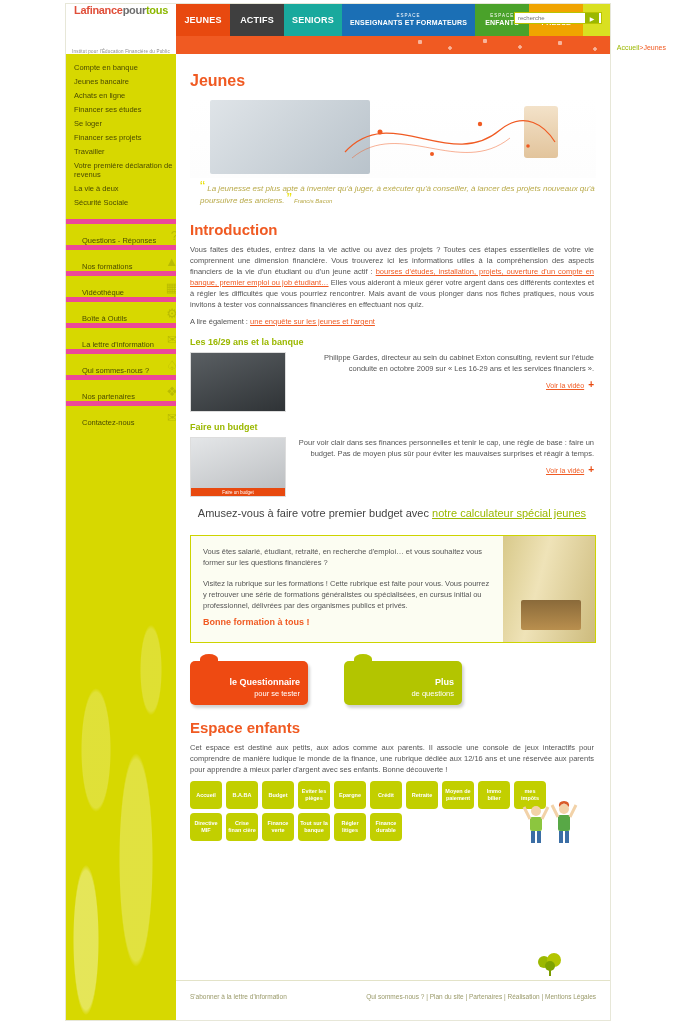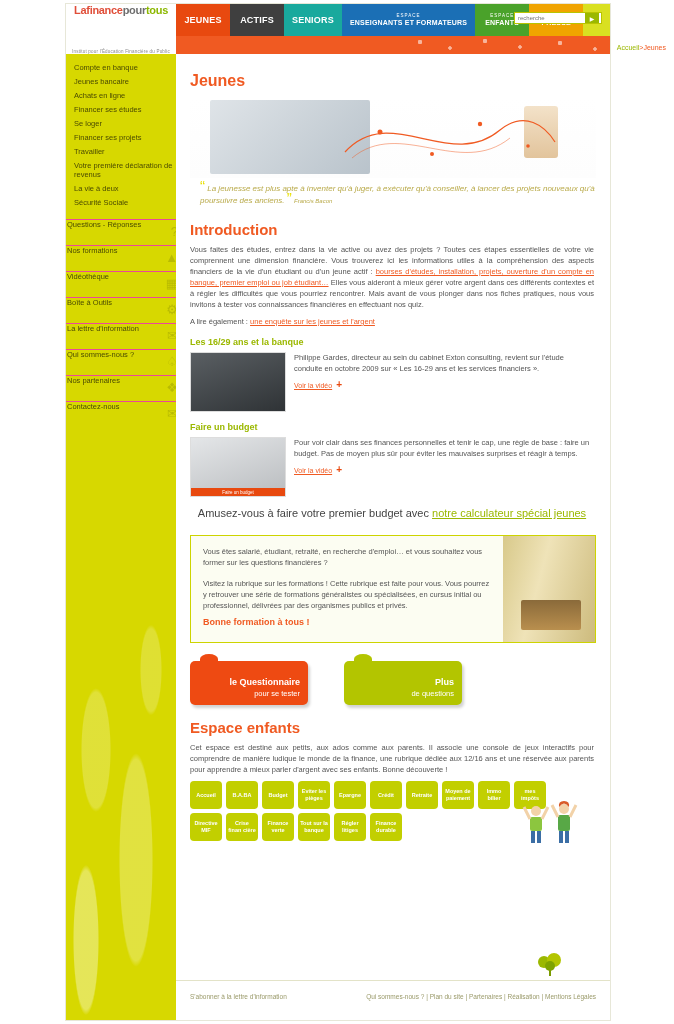--- a/index.html
+++ b/index.html
@@ -115,23 +115,23 @@
     pointer-events:none;
   }
   .menu-top { padding-top:6px; }
   .menu-top a {
     display:block; padding:2.5px 8px; font-size:7.5px; color:#4c4c00;
     text-decoration:none; line-height:9px;
   }
   .menu-blocks { margin-top:10px; }
   .mblock {
     position:relative;
-    height:26px; border-top:1px solid #ec4899;
-    display:flex; align-items:flex-start;
-    padding-left:1px;
+    height:26px; border-top:5px solid #ec4899;
+    display:flex; align-items:flex-end;
+    padding-left:16px;
     font-size:7.5px; color:#4c4c00;
     cursor:pointer;
   }
   .mblock .mico {
     position:absolute; right:6px; top:4px;
     font-size:13px; color:#b9bb00; line-height:16px;
   }
   
   .content {
     position:absolute; left:176px; top:54px;
@@ -189,21 +189,21 @@
     background:linear-gradient(160deg,#5a5f63,#2f3336);
     border:1px solid #ddd;
     position:relative;
   }
   .vthumb.b { background:linear-gradient(160deg,#e4e6e8,#b9bcbf); }
   .vthumb .vbar {
     position:absolute; left:0; bottom:0; width:100%; height:8px;
     background:#e8490f; color:#fff; font-size:4.5px;
     display:flex; align-items:center; justify-content:center;
   }
-  .vtext { flex:1; padding-left:8px; font-size:7.5px; line-height:11px; color:#555; }
+  .vtext { flex:1; padding-left:8px; font-size:7.5px; line-height:11px; color:#555;text-align:right; }
   .voir {
     margin-top:6px; display:inline-block; font-size:7px; color:#f05a22;
     text-decoration:underline;
   }
   .plus { color:#e8490f; font-size:10px; font-weight:bold; margin-left:4px;}
   .center-link { text-align:center; margin:10px 16px 0 14px; font-size:11px; }
   
   .formbox {
     position:relative;
     margin:16px 14px 0 14px; height:108px;

